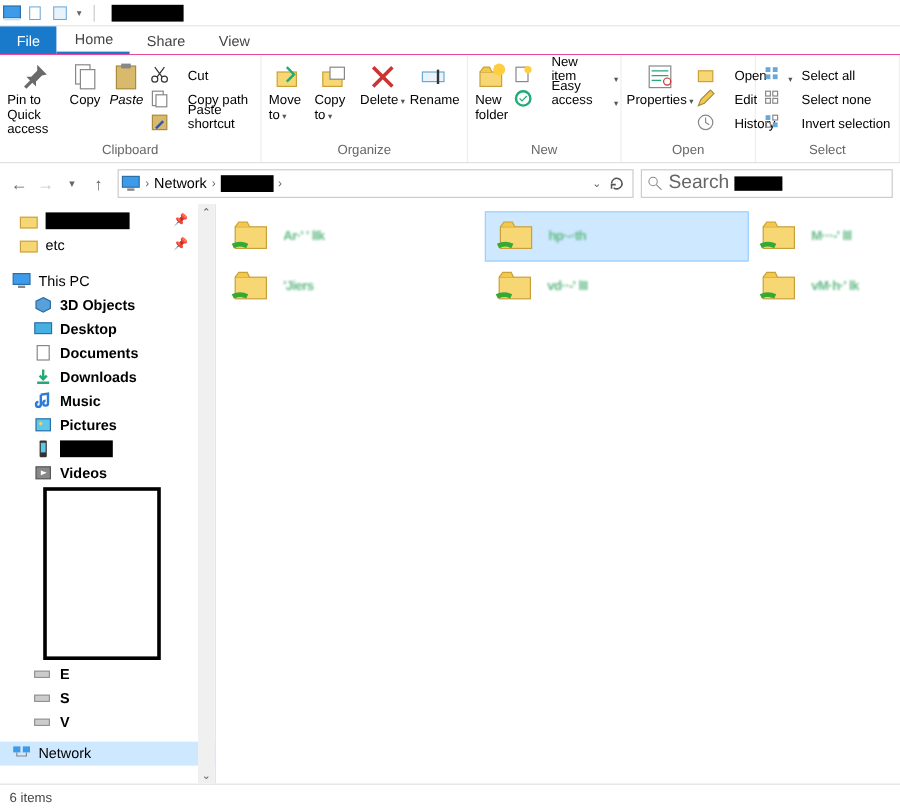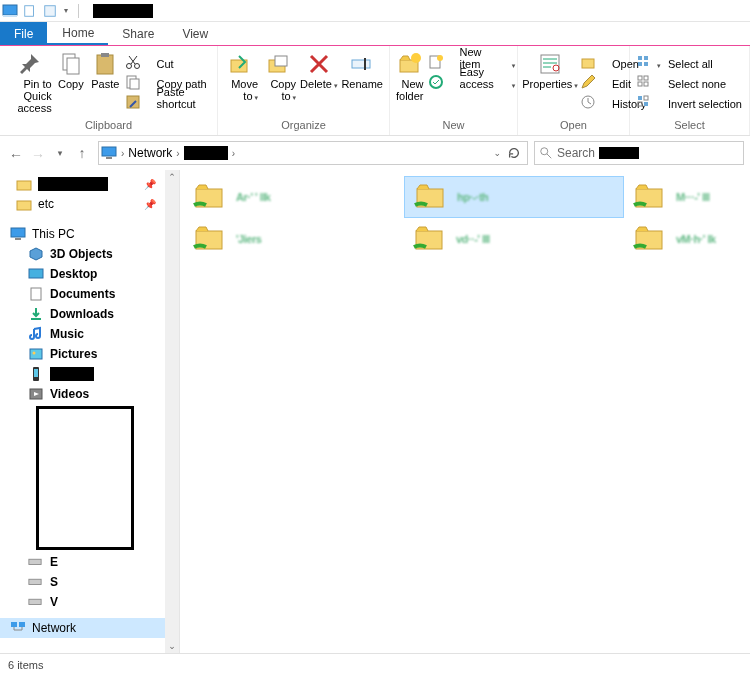--- a/index.html
+++ b/index.html
@@ -19,37 +19,37 @@
 .tab.file { background: #1979ca; color: #fff; }
 .tab.active { border-bottom: 2px solid #1979ca; padding-left: 15px; }
 
 
 .ribbon { height: 90px; display: flex; border-bottom: 1px solid #e1e1e1; background: #fff; }
 .ribbon-group { border-right: 1px solid #eee; display: flex; flex-direction: column; padding: 2px 6px 0; }
 .ribbon-group .body { flex: 1; display: flex; align-items: flex-start; gap: 4px; }
 .ribbon-group .label { text-align: center; font-size: 11px; color: #666; padding: 2px 0 4px; }
 .ribbon-btn-large { display: flex; flex-direction: column; align-items: center; width: 46px; padding-top: 4px; }
 .ribbon-btn-large .ic { width: 24px; height: 24px; margin-bottom: 2px; }
-.ribbon-btn-large .txt { font-size: 11px; text-align: right; line-height: 12px; }
+.ribbon-btn-large .txt { font-size: 11px; text-align: left; line-height: 12px; }
 .ribbon-col { display: flex; flex-direction: column; gap: 2px; padding-top: 4px; }
 .ribbon-row { display: flex; align-items: flex-end; gap: 16px; font-size: 11px; height: 18px; }
 .ribbon-row .ic { width: 16px; height: 16px; }
 .dd-arrow { font-size: 7px; color: #555; margin-left: 2px; }
 
 
 .navrow { height: 34px; display: flex; align-items: center; padding: 4px 6px; gap: 6px; }
 .nav-arrows { display: flex; align-items: center; gap: 2px; }
 .nav-arrow { width: 20px; height: 20px; display: flex; align-items: center; justify-content: center; color: #666; font-size: 14px; }
 .nav-arrow.disabled { color: #ccc; }
 .addrbox { flex: 1; border: 1px solid #ccc; height: 24px; display: flex; align-items: center; padding: 0 2px; gap: 4px; position: relative; }
 .addrbox .crumb { display: flex; align-items: center; gap: 4px; font-size: 12px; }
 .addrbox .sep { color: #666; font-size: 10px; }
 .addrbox .refresh { margin-left: auto; display:flex; gap:6px; align-items:center; padding-right:4px; }
 .addr-redact { width: 44px; height: 14px; background: #000; }
-.searchbox { width: 210px; border: 1px solid #ccc; height: 24px; display: flex; align-items: center; padding: 0 4px; gap: 4px; font-size: 12px; color: #666; }
+.searchbox { width: 210px; border: 1px solid #ccc; height: 24px; display: flex; align-items: center; padding: 0 4px; gap: 4px; font-size: 16px; color: #666; }
 .search-redact { width: 40px; height: 12px; background: #000; }
 
 
 .mainarea { display: flex; height: calc(675px - 22px - 24px - 90px - 34px - 22px); }
 .tree { width: 180px; border-right: 1px solid #e5e5e5; overflow: hidden; position: relative; font-size: 12px; padding-top: 4px; }
 .tree-scroll { position: absolute; right: 0; top: 0; bottom: 0; width: 14px; background: #f0f0f0; display:flex; flex-direction:column; justify-content:space-between; align-items:center; }
 .tree-scroll .sc-arrow { font-size: 9px; color: #666; padding: 2px; }
 .tree-item { display: flex; align-items: center; gap: 6px; padding: 2px 4px 2px 16px; height: 20px; }
 .tree-item.indent { padding-left: 28px; font-weight: bold; }
 .tree-item.selected { background: #cde8ff; }
@@ -119,21 +119,21 @@
       </div>
       <div class="ribbon-btn-large" style="width:36px;">
         <span class="ic">
             <svg viewBox="0 0 24 24" width="24" height="24">
               <rect x="4" y="2" width="12" height="16" fill="#fff" stroke="#888"></rect>
               <rect x="8" y="6" width="12" height="16" fill="#fff" stroke="#888"></rect>
             </svg>
           </span>
         <span class="txt">Copy</span>
       </div>
-      <div class="ribbon-btn-large" style="width:36px;">
+      <div class="ribbon-btn-large" style="width:36px;font-style:italic;">
         <span class="ic">
             <svg viewBox="0 0 24 24" width="24" height="24">
               <rect x="4" y="3" width="16" height="19" fill="#d9b96c" stroke="#a88b3f"></rect>
               <rect x="8" y="1" width="8" height="4" fill="#888"></rect>
             </svg>
           </span>
         <span class="txt">Paste</span>
       </div>
       <div class="ribbon-col">
         <div class="ribbon-row">

